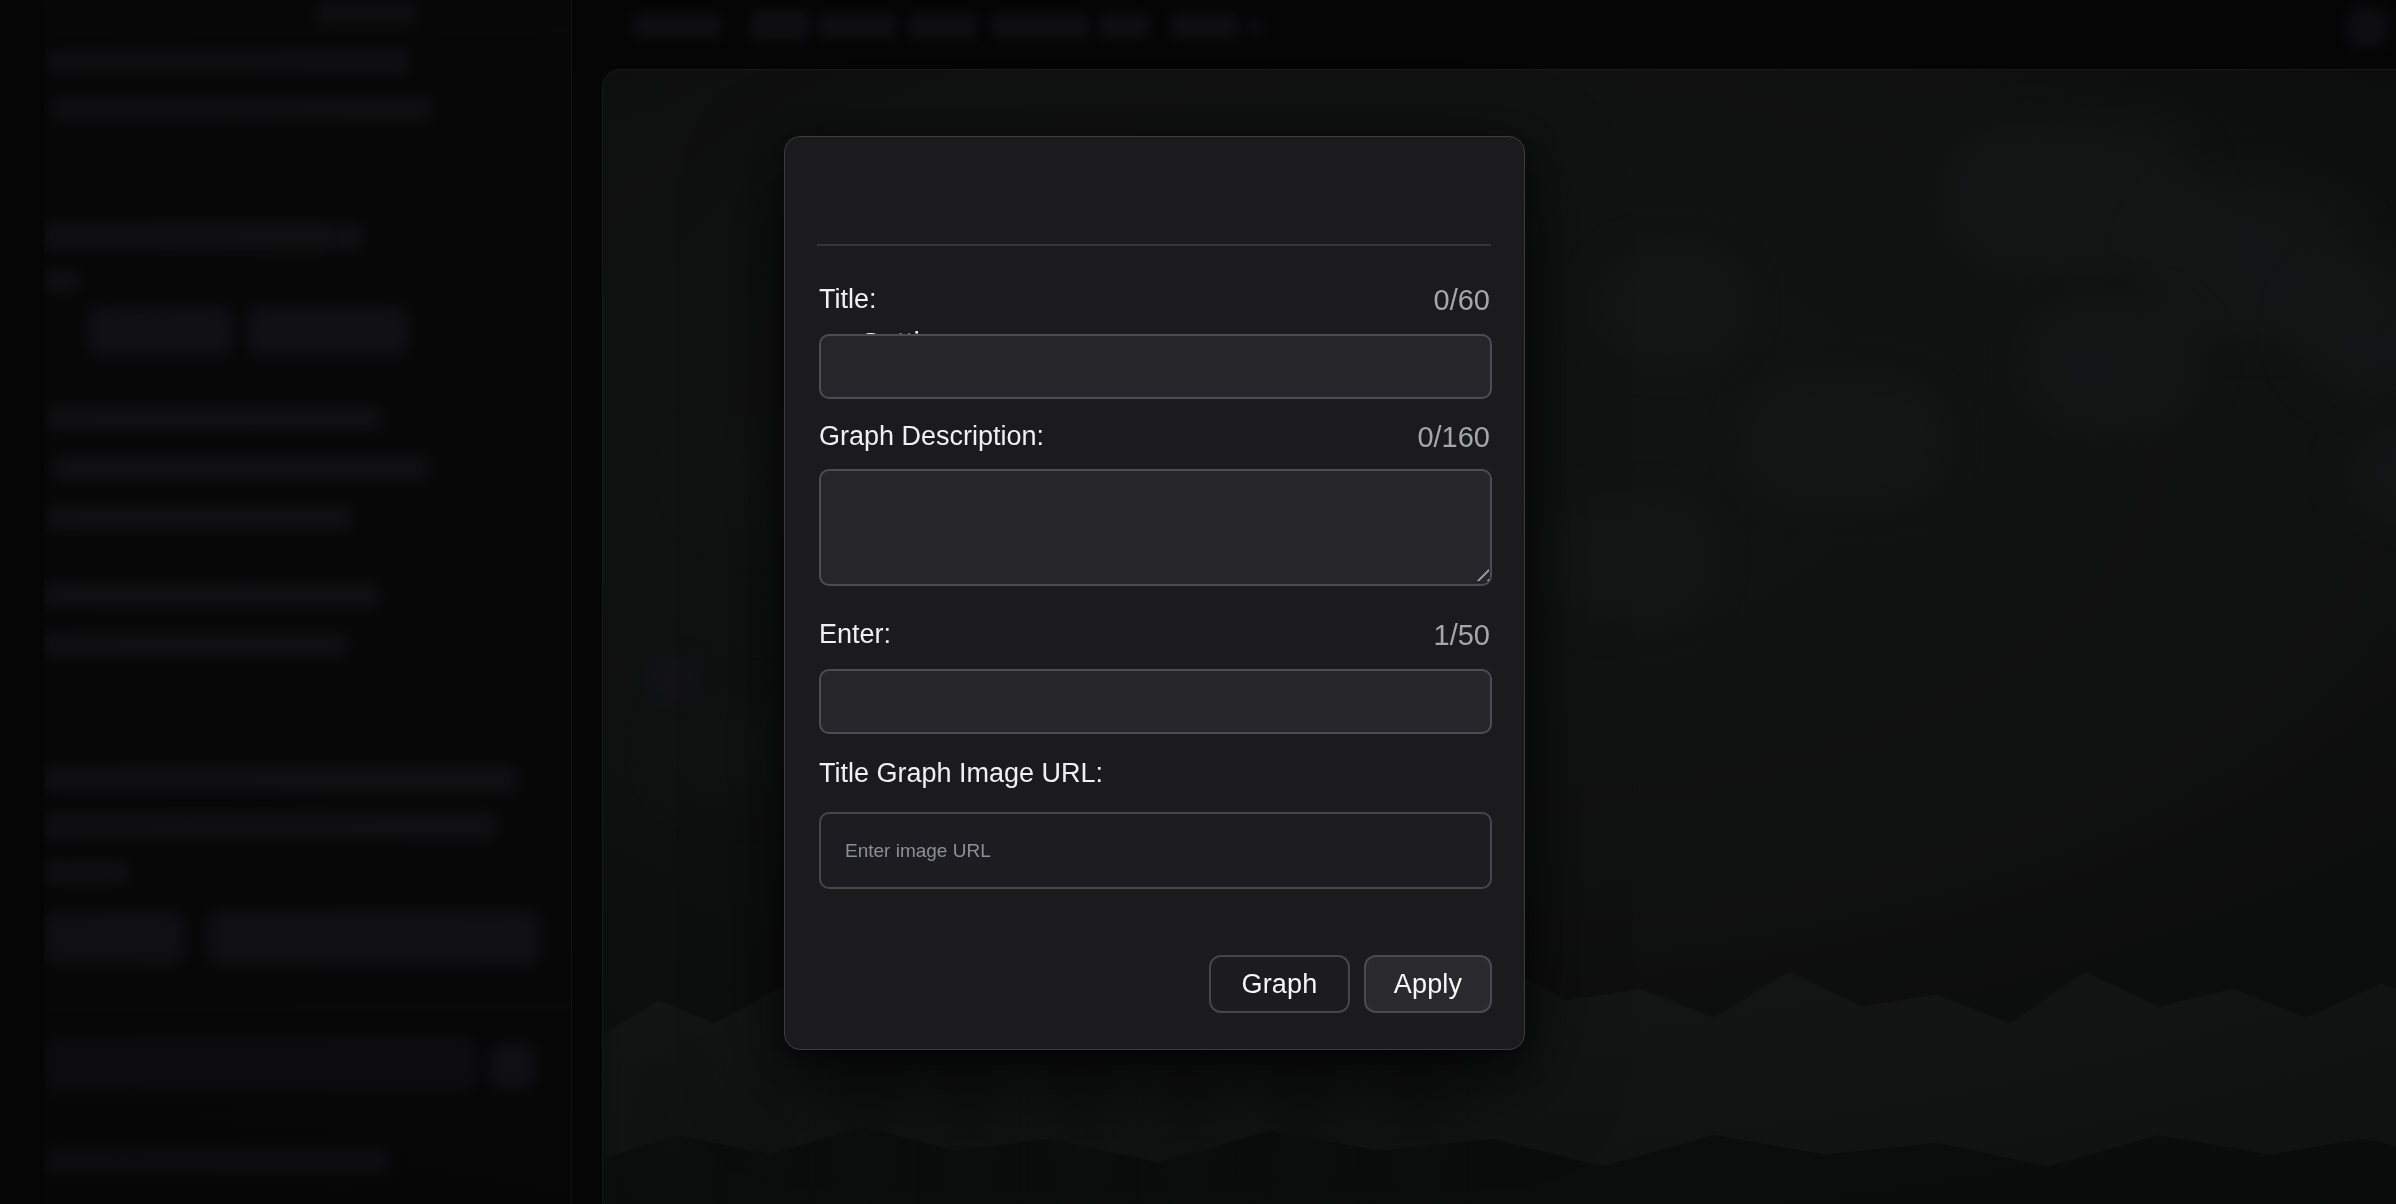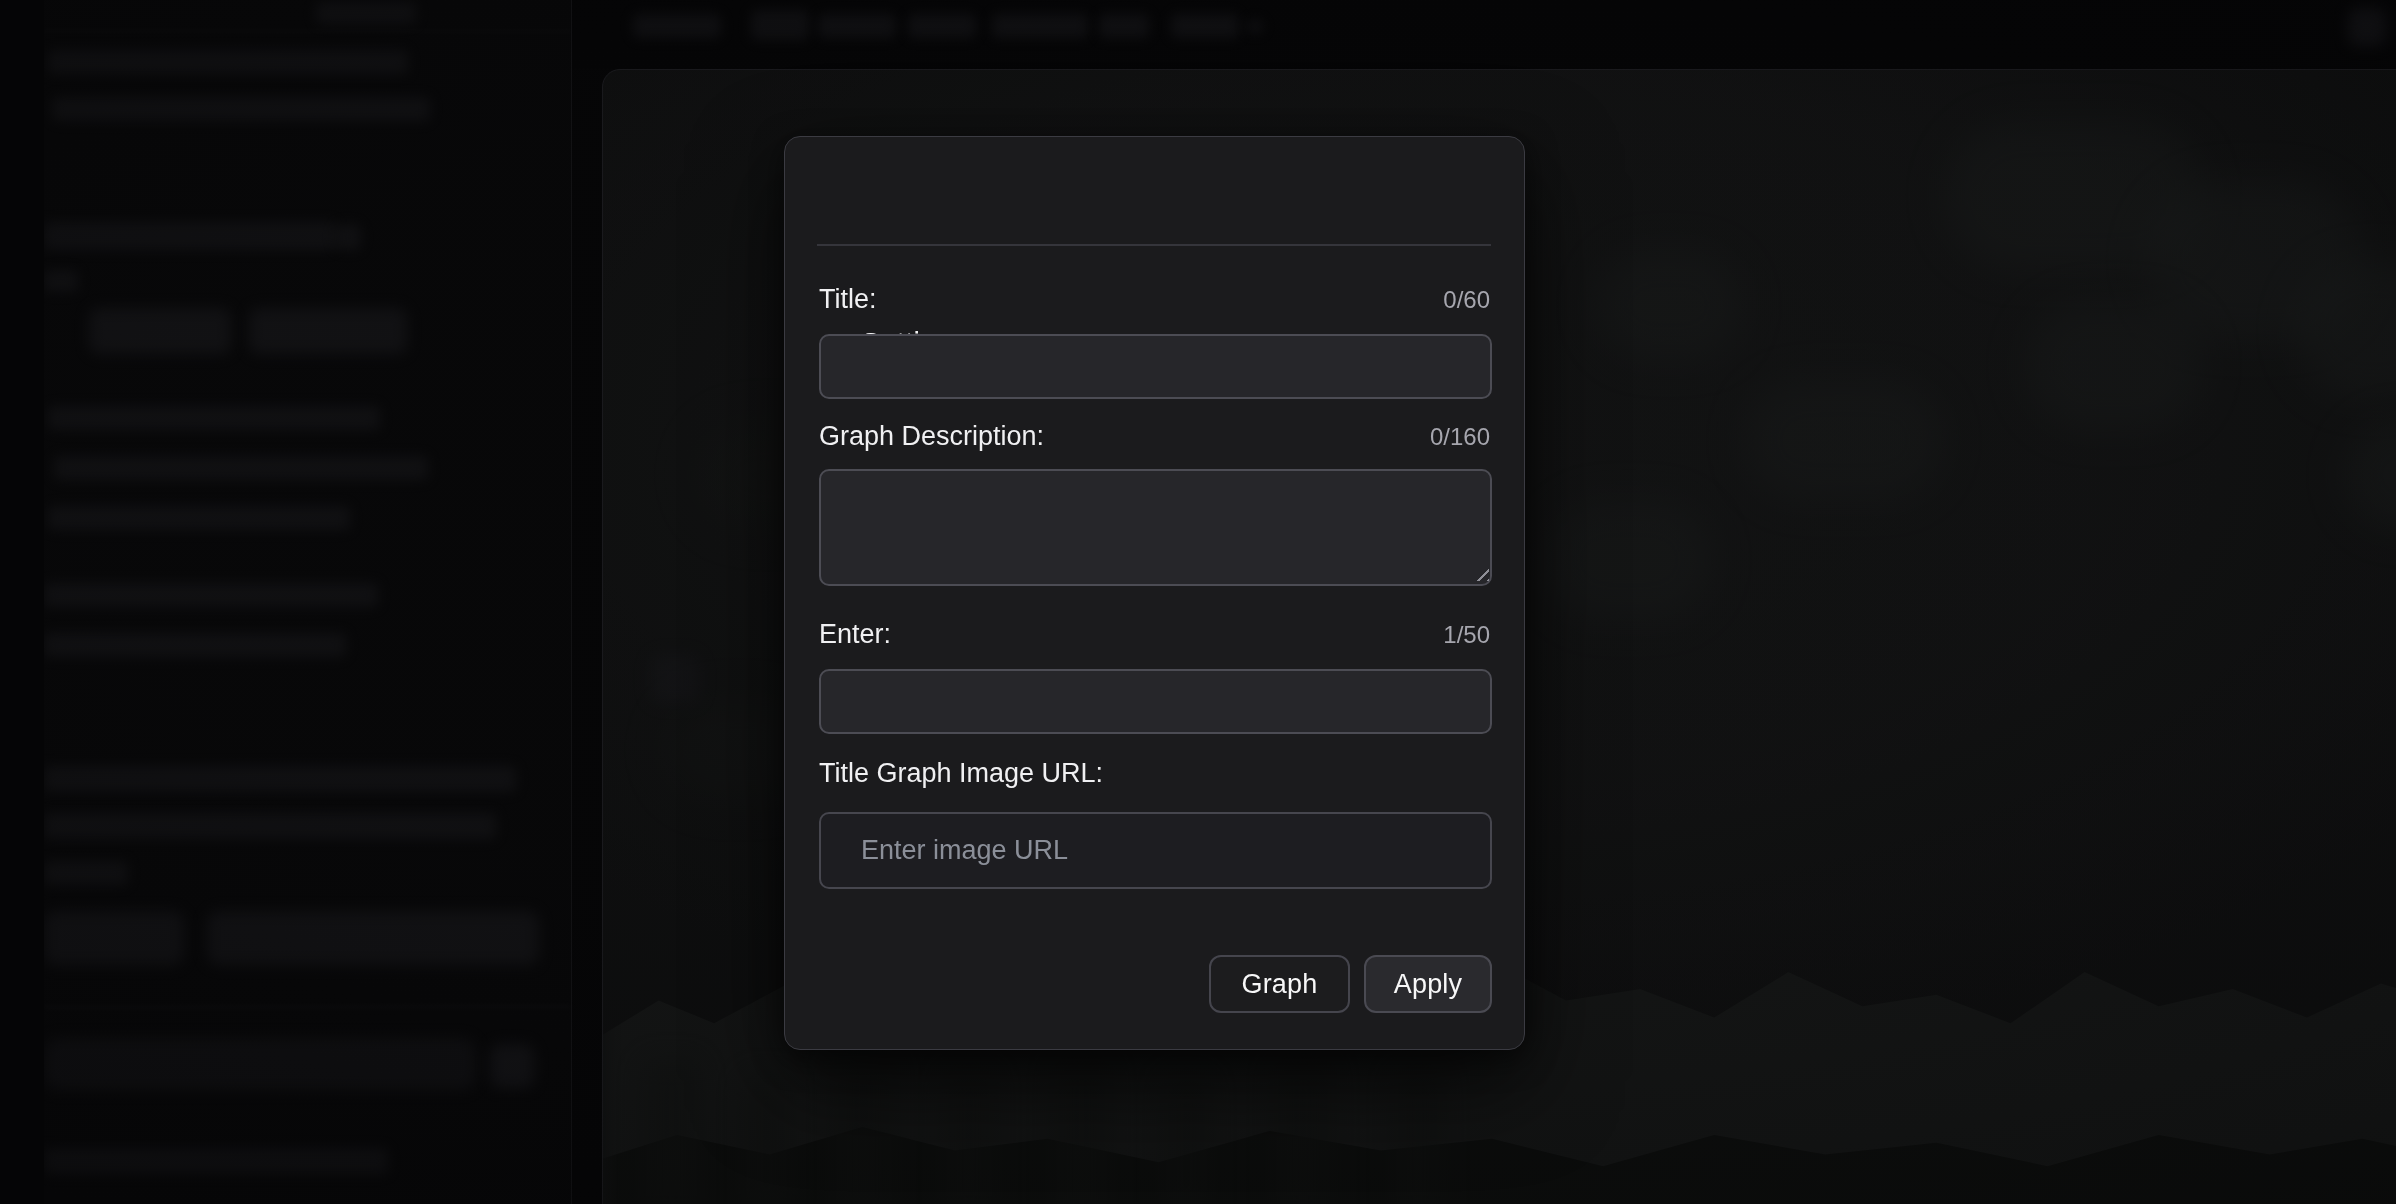--- a/index.html
+++ b/index.html
@@ -45,43 +45,43 @@
     box-shadow:0 34px 90px rgba(0,0,0,0.65), 0 8px 30px rgba(0,0,0,0.5);
   }
   #modal .title{
     position:absolute;left:76px;top:191px;font-size:29px;line-height:30px;
     font-weight:500;color:#f4f4f5;letter-spacing:0.2px;
   }
   #modal .divider{
     position:absolute;left:32px;right:33px;top:107px;height:2px;background:#35353b;
   }
   .flabel{position:absolute;left:34px;font-size:27px;line-height:28px;color:#f0f0f2;}
-  .fcounter{position:absolute;right:34px;font-size:24px;line-height:24px;color:#a6a6ae;}
+  .fcounter{position:absolute;right:34px;font-size:29px;line-height:24px;color:#a6a6ae;}
   .tin{
     position:absolute;left:34px;width:673px;box-sizing:border-box;
     background:#26262a;border:2px solid #4c4c54;border-radius:10px;
     color:#e9e9ec;font-size:28px;font-family:"Liberation Sans",sans-serif;
     padding:0 22px;outline:none;
   }
   #meta-textarea{
     position:absolute;left:34px;top:332px;width:673px;height:117px;box-sizing:border-box;
     background:#26262a;border:2px solid #4c4c54;border-radius:10px;resize:none;
     color:#e9e9ec;font-size:28px;font-family:"Liberation Sans",sans-serif;
     padding:14px 22px;outline:none;
   }
   #resize-handle{
     position:absolute;left:688px;top:428px;width:16px;height:16px;
     background:repeating-linear-gradient(135deg,#8f8f97 0 2px,transparent 2px 7px);
     clip-path:polygon(100% 0,100% 100%,0 100%);
   }
   #og-input{
     position:absolute;left:34px;top:675px;width:673px;height:77px;box-sizing:border-box;
     background:#1d1d21;border:2px solid #46464e;border-radius:10px;
-    color:#e9e9ec;font-size:27px;font-family:"Liberation Sans",sans-serif;
-    padding:0 40px;outline:none;
+    color:#e9e9ec;font-size:19px;font-family:"Liberation Sans",sans-serif;
+    padding:0 24px;outline:none;
   }
   #og-input::placeholder, .tin::placeholder{color:#8b8f99;opacity:1;}
   #helper{
     position:absolute;left:34px;top:767px;font-size:24.5px;line-height:26px;color:#94949c;
   }
   .btn{
     position:absolute;top:818px;height:58px;box-sizing:border-box;
     display:flex;align-items:center;justify-content:center;
     border-radius:12px;font-size:27px;color:#f7f7f8;cursor:pointer;
     font-family:"Liberation Sans",sans-serif;letter-spacing:0.2px;

